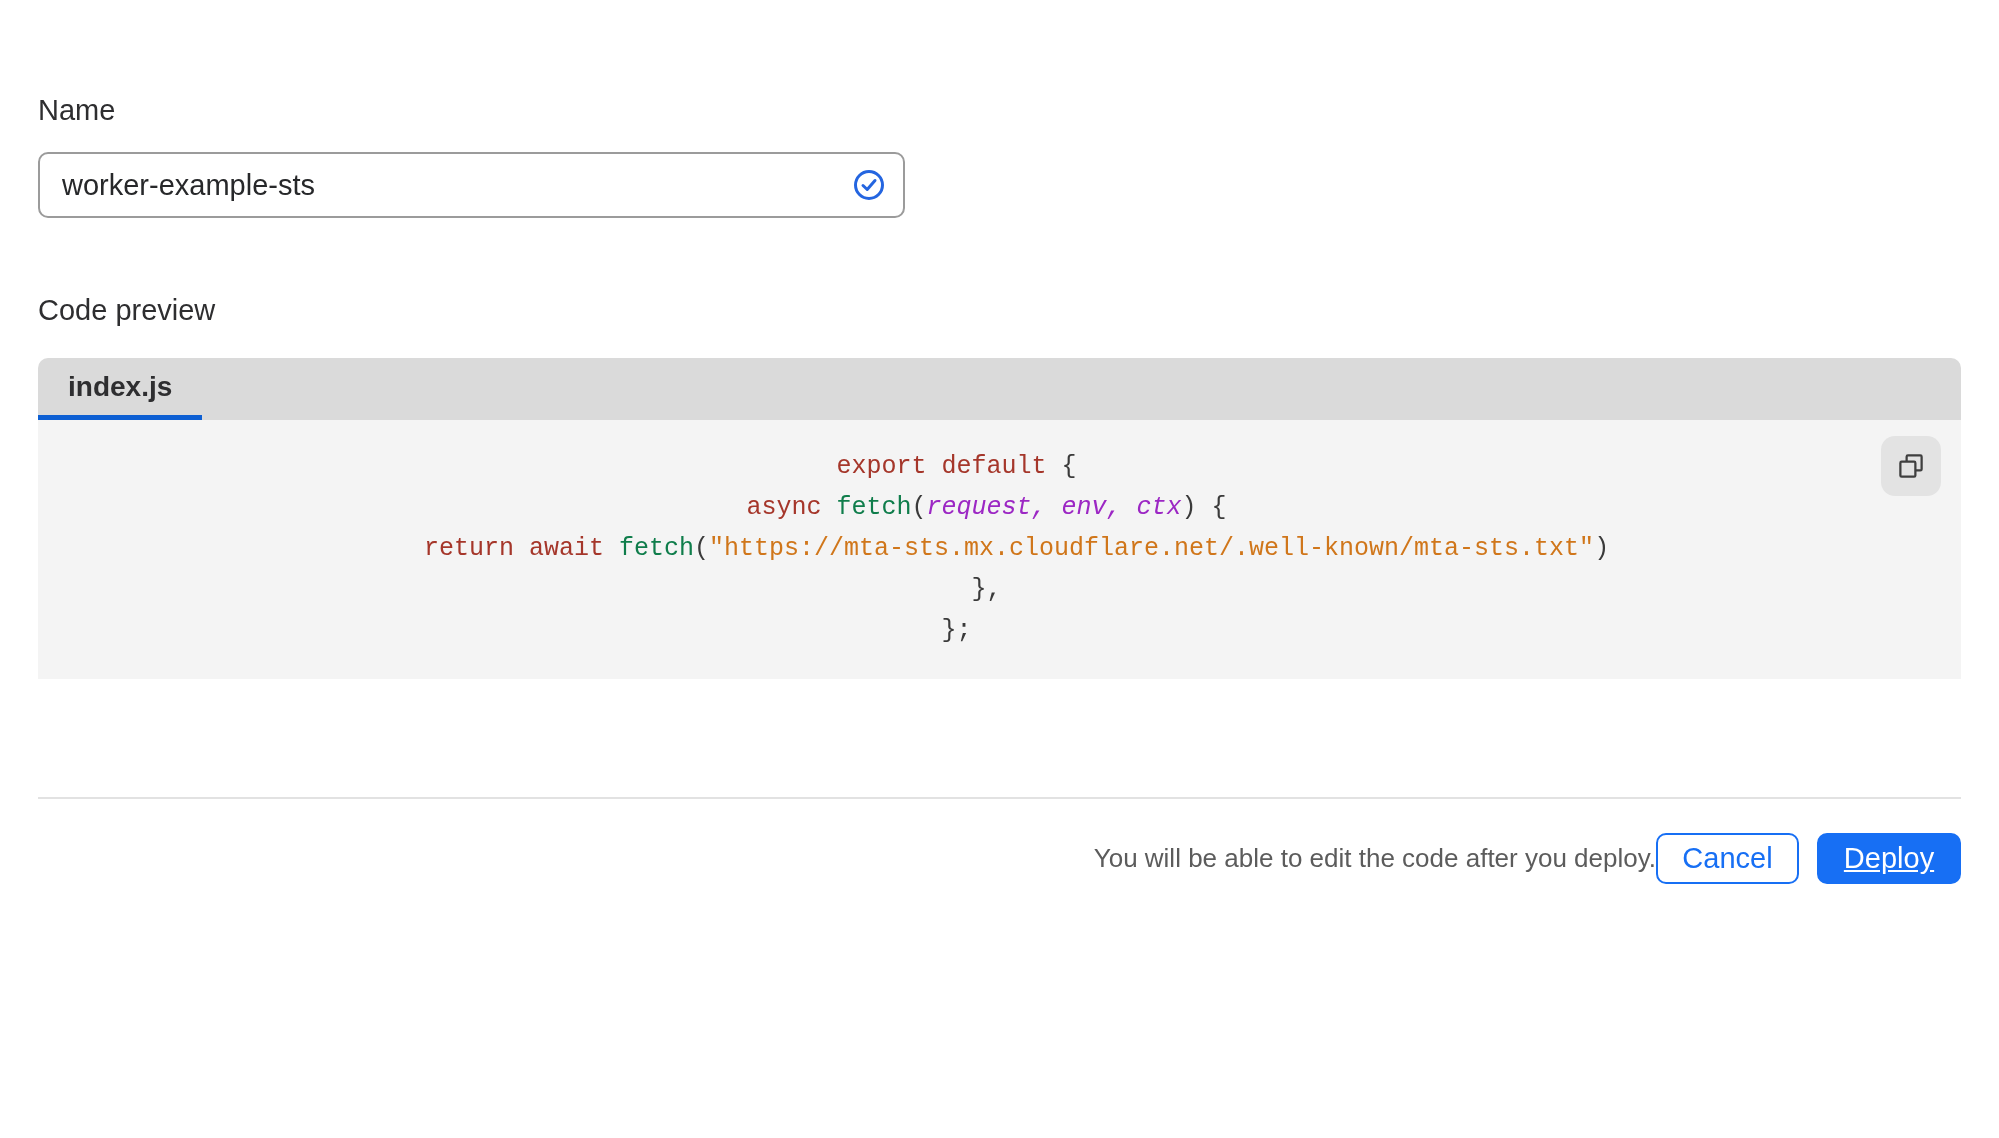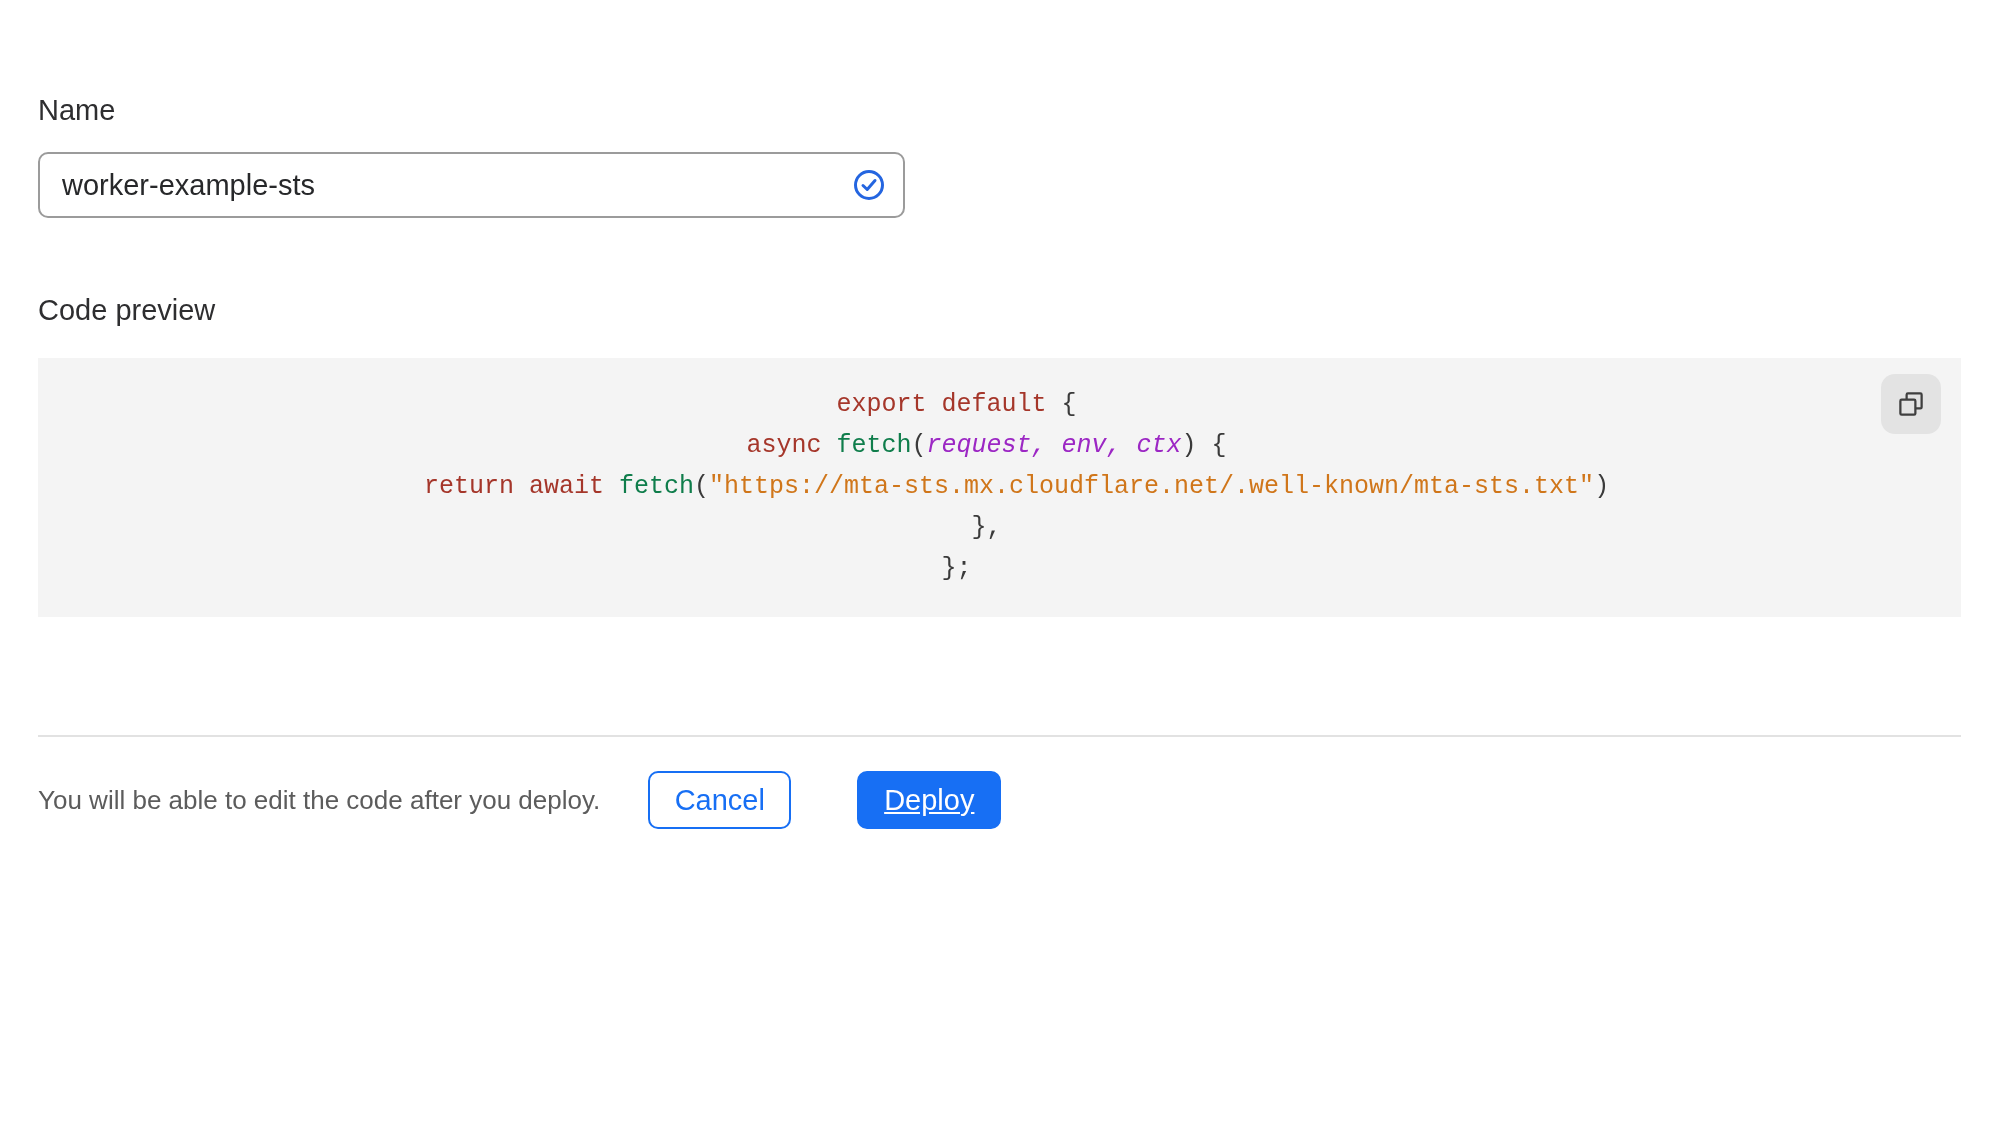--- a/index.html
+++ b/index.html
@@ -128,37 +128,36 @@
     margin-top: 118px;
     border: none;
     border-top: 2px solid #e2e2e2;
     width: 1923px;
   }
   .footer-row {
     margin-top: 34px;
     width: 1923px;
     display: flex;
     align-items: center;
-    justify-content: flex-start;
+    justify-content: flex-end;
   }
   .footer-note {
     font-size: 26px;
     color: #5c5c5c;
   }
   .footer-actions { display: flex; align-items: center; gap: 18px; }
   .btn {
-    height: 58px;
+    height: 51px;
     border-radius: 10px;
     font-size: 29px;
     font-family: "Liberation Sans", sans-serif;
     cursor: pointer;
     display: flex;
     align-items: center;
     justify-content: center;
-    margin-left: 48px;
   }
   .btn-cancel {
     width: 143px;
     background: #ffffff;
     border: 2px solid var(--accent-blue, #176ff4);
     color: var(--accent-blue, #176ff4);
   }
   .btn-deploy {
     width: 144px;
     background: var(--accent-blue, #176ff4);
@@ -182,20 +181,23 @@
       <svg width="32" height="32" viewBox="0 0 32 32" fill="none">
         <circle cx="16" cy="16" r="13.5" stroke="var(--check-blue, #2465e0)" stroke-width="3"></circle>
         <path d="M10 16.5 L14.2 20.5 L22 11.5" stroke="var(--check-blue, #2465e0)" stroke-width="3" fill="none" stroke-linecap="round" stroke-linejoin="round"></path>
       </svg>
     </span>
   </div>
 
   <div class="code-preview-label">Code preview</div>
 
   <div class="code-block">
+    <div class="tab-bar">
+      <div class="tab">index.js</div>
+    </div>
     <div class="code-area">
       <div>
           <div class="code-line"><span class="tok-keyword" style="color: rgb(165, 54, 42);">export</span><span class="tok-plain" style="color: rgb(58, 58, 58);"> </span><span class="tok-keyword" style="color: rgb(165, 54, 42);">default</span><span class="tok-plain" style="color: rgb(58, 58, 58);"> {</span></div>
           <div class="code-line"><span class="tok-plain" style="color: rgb(58, 58, 58);">    </span><span class="tok-keyword" style="color: rgb(165, 54, 42);">async</span><span class="tok-plain" style="color: rgb(58, 58, 58);"> </span><span class="tok-function" style="color: rgb(15, 125, 75);">fetch</span><span class="tok-plain" style="color: rgb(58, 58, 58);">(</span><span class="tok-param" style="color: rgb(156, 39, 196);">request,</span><span class="tok-plain" style="color: rgb(58, 58, 58);"> </span><span class="tok-param" style="color: rgb(156, 39, 196);">env,</span><span class="tok-plain" style="color: rgb(58, 58, 58);"> </span><span class="tok-param" style="color: rgb(156, 39, 196);">ctx</span><span class="tok-plain" style="color: rgb(58, 58, 58);">) {</span></div>
           <div class="code-line"><span class="tok-plain" style="color: rgb(58, 58, 58);">        </span><span class="tok-keyword" style="color: rgb(165, 54, 42);">return</span><span class="tok-plain" style="color: rgb(58, 58, 58);"> </span><span class="tok-keyword" style="color: rgb(165, 54, 42);">await</span><span class="tok-plain" style="color: rgb(58, 58, 58);"> </span><span class="tok-function" style="color: rgb(15, 125, 75);">fetch</span><span class="tok-plain" style="color: rgb(58, 58, 58);">(</span><span class="tok-string" style="color: rgb(208, 118, 26);">"https://mta-sts.mx.cloudflare.net/.well-known/mta-sts.txt"</span><span class="tok-plain" style="color: rgb(58, 58, 58);">)</span></div>
           <div class="code-line"><span class="tok-plain" style="color: rgb(58, 58, 58);">    },</span></div>
           <div class="code-line"><span class="tok-plain" style="color: rgb(58, 58, 58);">};</span></div>
         </div>
       <button class="copy-button">
         <span>

